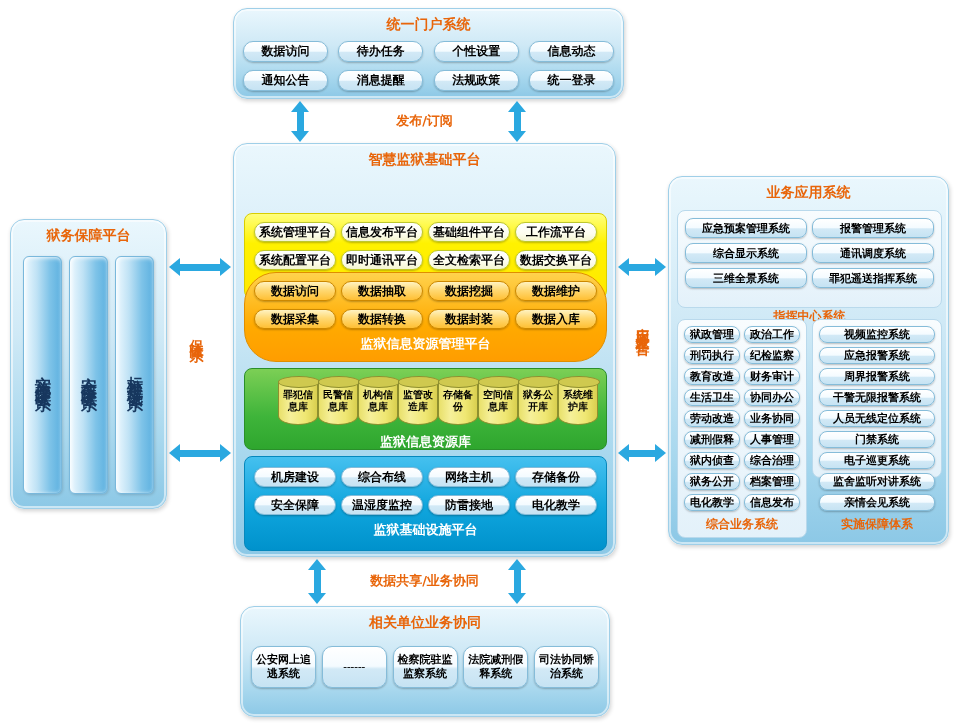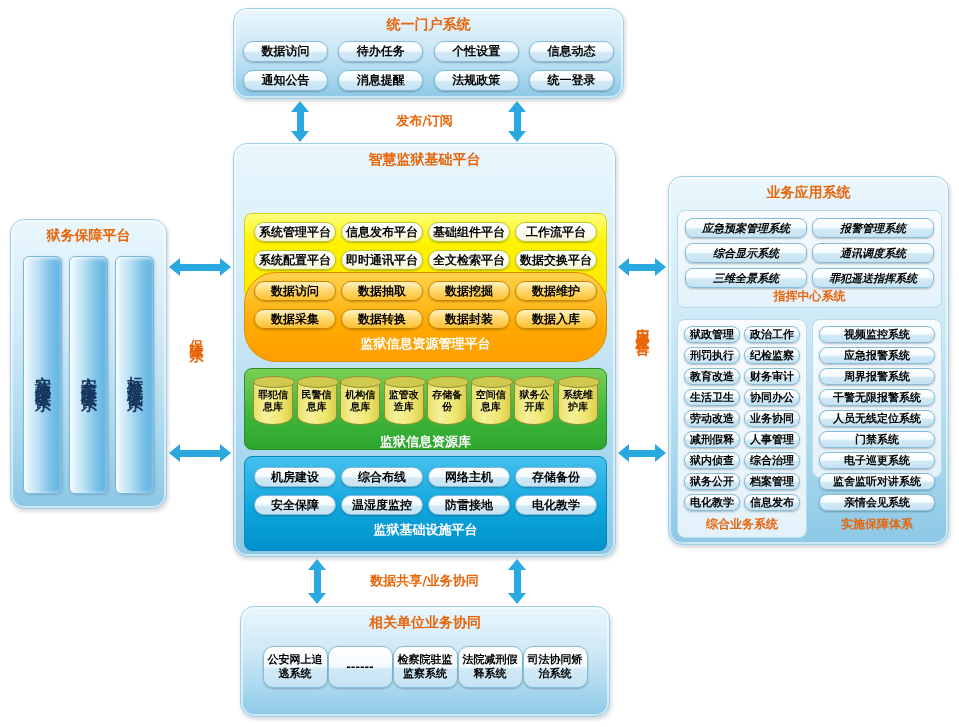--- a/index.html
+++ b/index.html
@@ -28,21 +28,21 @@
   .panel { position:absolute; border-radius:8px; }
   .prow { display:flex; justify-content:space-between; margin:8px 9px 0; }
   .panel-yellow { background:linear-gradient(180deg,#ffff7d 0%,#fff200 35%,#ffe800 100%); border:1px solid #d9ce00; }
   .pill-yellow { background:linear-gradient(180deg,#ffffff 0%,#fdfdee 60%,#f4f4cf 100%); border:1px solid #bdc72e; }
   .panel-orange { background:linear-gradient(180deg,#ffd24d 0%,#ffaa00 60%,#ff9d00 100%); border:1px solid #e08e00; }
   .pill-orange { background:linear-gradient(180deg,#fff3c2 0%,#ffd973 45%,#ffbf33 100%); border:1px solid #cc8800; }
   .panel-green { background:linear-gradient(180deg,#7ccf55 0%,#3eb43a 60%,#2ea62e 100%); border:1px solid #2a8f2a; }
   .panel-blue2 { background:linear-gradient(180deg,#45c0ef 0%,#0fa5dd 55%,#0092cc 100%); border:1px solid #0688bd; }
   .panel-label-orange { color:#e8650a; font-weight:bold; font-size:12px; text-align:center; margin-top:6px; }
   .panel-label-white  { color:#ffffff; font-weight:bold; font-size:13px; text-align:center; margin-top:6px; }
-  .cyl-row { display:flex; justify-content:space-between; margin:12px 8px 0; }
+  .cyl-row { display:flex; justify-content:flex-end; margin:12px 8px 0; }
   .cyl {
     position:relative; width:40px; height:44px;
     background:linear-gradient(90deg,#e8e06a 0%,#f6f09a 30%,#efe772 70%,#d9cf4f 100%);
     border:1px solid #8f8f2f; border-top:none;
     border-radius:0 0 20px 20px / 0 0 9px 9px;
   }
   .cyl::before {
     content:""; position:absolute; left:-1px; top:-5px; width:40px; height:10px;
     background:#cfc94f; border:1px solid #8f8f2f; border-radius:50%;
   }
@@ -57,26 +57,26 @@
     background:linear-gradient(90deg,#eef9ff 0%,#bfe2f5 35%,#7ec3e8 70%,#5db1e0 100%);
     border:1px solid #79b8dc; display:flex; align-items:center; justify-content:center;
     box-shadow: inset 1px 1px 4px rgba(255,255,255,.9), 1px 1px 3px rgba(0,0,0,.15);
   }
   .vbar span { writing-mode:vertical-rl; text-orientation:upright; font-size:16px; font-weight:bold; color:#17375e; letter-spacing:4px; }
   .subpanel {
     position:absolute; border-radius:8px;
     background:linear-gradient(180deg,#f8fcfe 0%,#e3f1fa 100%);
     border:1px solid #b9d9ec;
   }
-  .cmd-grid { display:grid; grid-template-columns:1fr 1fr; gap:5px; margin:7px 7px 0;font-style:italic; }
+  .cmd-grid { display:grid; grid-template-columns:1fr 1fr; gap:5px; margin:7px 7px 0; }
   .biz-grid { display:grid; grid-template-columns:1fr 1fr; gap:4px; margin:6px 6px 0; }
   .sec-col  { display:flex; flex-direction:column; gap:4px; margin:6px 6px 0; }
   .pill-sm { height:20px; font-size:11px; border-radius:8px; }
   .pill-xs { height:17px; font-size:11px; border-radius:8px; }
-  .brow { display:flex; justify-content:center; margin:14px 10px 0; }
+  .brow { display:flex; justify-content:space-between; margin:14px 10px 0;font-family:Liberation Serif, serif; }
   .pill-multi { width:65px; height:42px; white-space:normal; text-align:center; line-height:1.25; font-size:11px; padding:2px; }
   .arrow-v { position:absolute; width:18px; background:linear-gradient(#2aa8e0,#2aa8e0) center/7px calc(100% - 20px) no-repeat; }
   .arrow-v::before { content:""; position:absolute; top:0; left:0; border-left:9px solid transparent; border-right:9px solid transparent; border-bottom:11px solid #2aa8e0; }
   .arrow-v::after  { content:""; position:absolute; bottom:0; left:0; border-left:9px solid transparent; border-right:9px solid transparent; border-top:11px solid #2aa8e0; }
   .arrow-h { position:absolute; height:18px; background:linear-gradient(#2aa8e0,#2aa8e0) center/calc(100% - 20px) 7px no-repeat; }
   .arrow-h::before { content:""; position:absolute; left:0; top:0; border-top:9px solid transparent; border-bottom:9px solid transparent; border-right:11px solid #2aa8e0; }
   .arrow-h::after  { content:""; position:absolute; right:0; top:0; border-top:9px solid transparent; border-bottom:9px solid transparent; border-left:11px solid #2aa8e0; }
   .hlabel { position:absolute; text-align:center; color:#e8650a; font-weight:bold; font-size:13px; }
   .vlabel { position:absolute; writing-mode:vertical-rl; text-orientation:upright; color:#e8650a; font-weight:bold; font-size:14px; letter-spacing:3px; }
 </style>
@@ -211,21 +211,21 @@
 
     <div class="subpanel" style="left:8px; top:33px; width:265px; height:98px;">
       <div class="cmd-grid">
         <div class="pill pill-sm">应急预案管理系统</div>
         <div class="pill pill-sm">报警管理系统</div>
         <div class="pill pill-sm">综合显示系统</div>
         <div class="pill pill-sm">通讯调度系统</div>
         <div class="pill pill-sm">三维全景系统</div>
         <div class="pill pill-sm">罪犯遥送指挥系统</div>
       </div>
-      <div class="panel-label-orange" style="margin-top:0;">指挥中心系统</div>
+      <div class="panel-label-orange" style="margin-top:20px;">指挥中心系统</div>
     </div>
 
     <div class="subpanel" style="left:8px; top:142px; width:130px; height:219px;">
       <div class="biz-grid">
         <div class="pill pill-xs">狱政管理</div>
         <div class="pill pill-xs">政治工作</div>
         <div class="pill pill-xs">刑罚执行</div>
         <div class="pill pill-xs">纪检监察</div>
         <div class="pill pill-xs">教育改造</div>
         <div class="pill pill-xs">财务审计</div>

